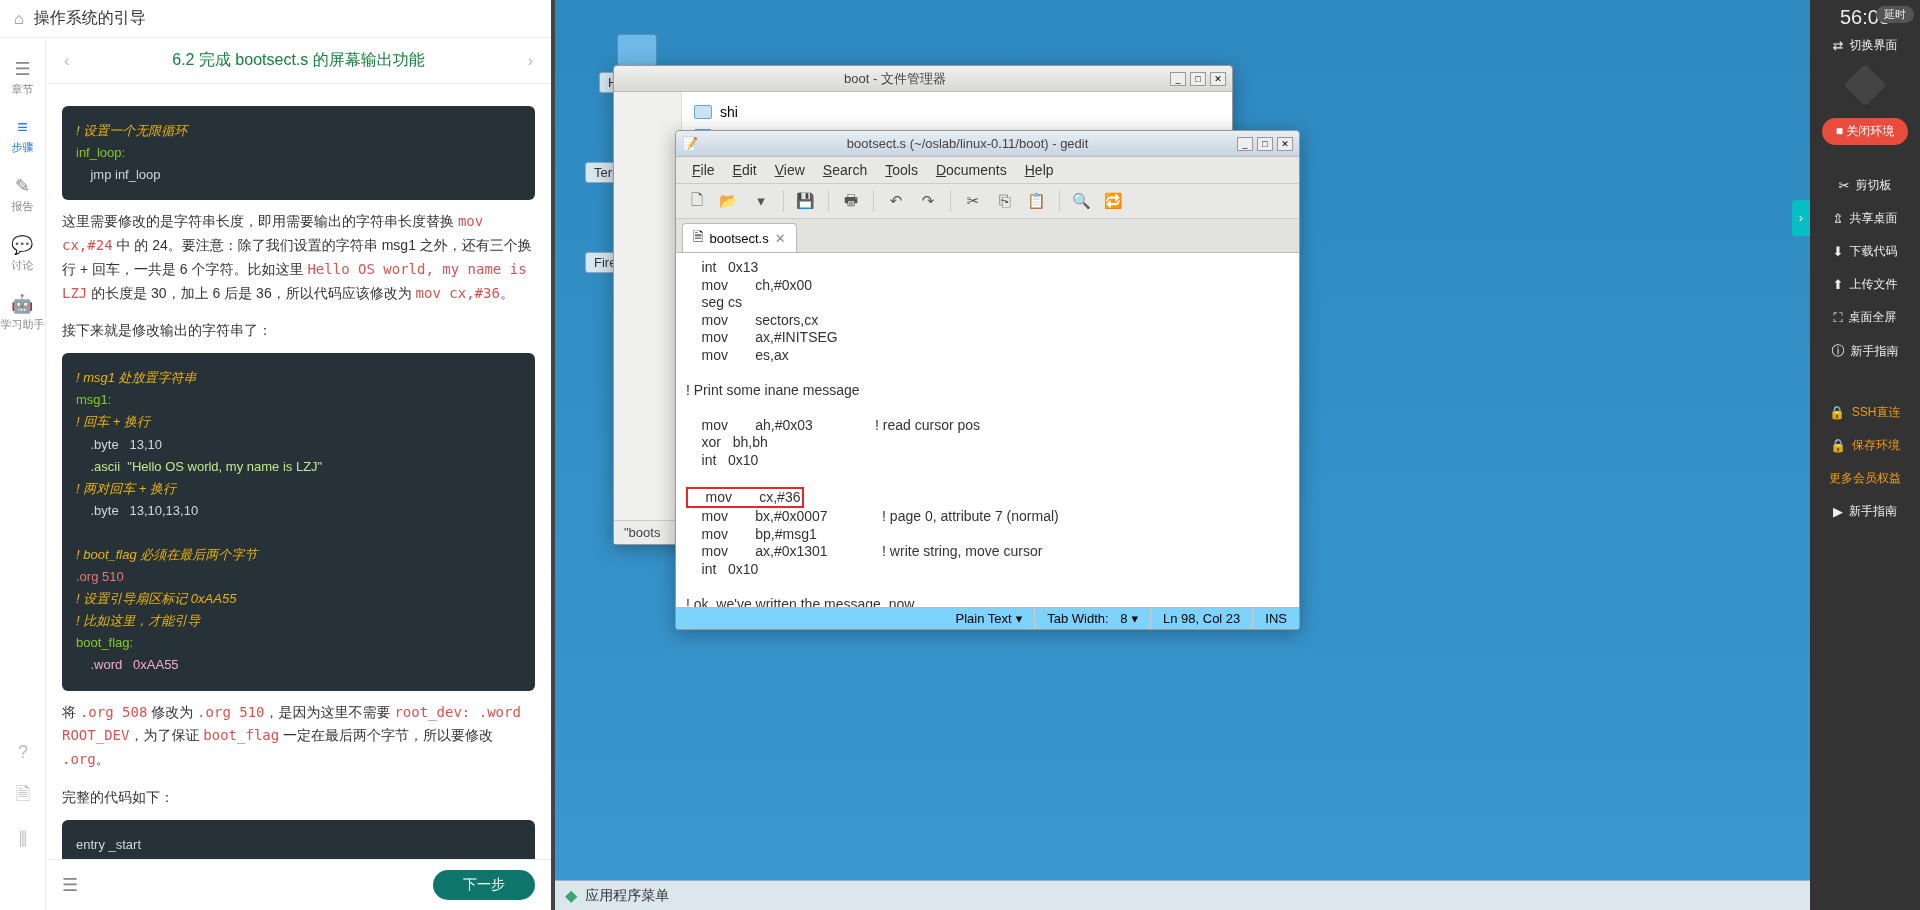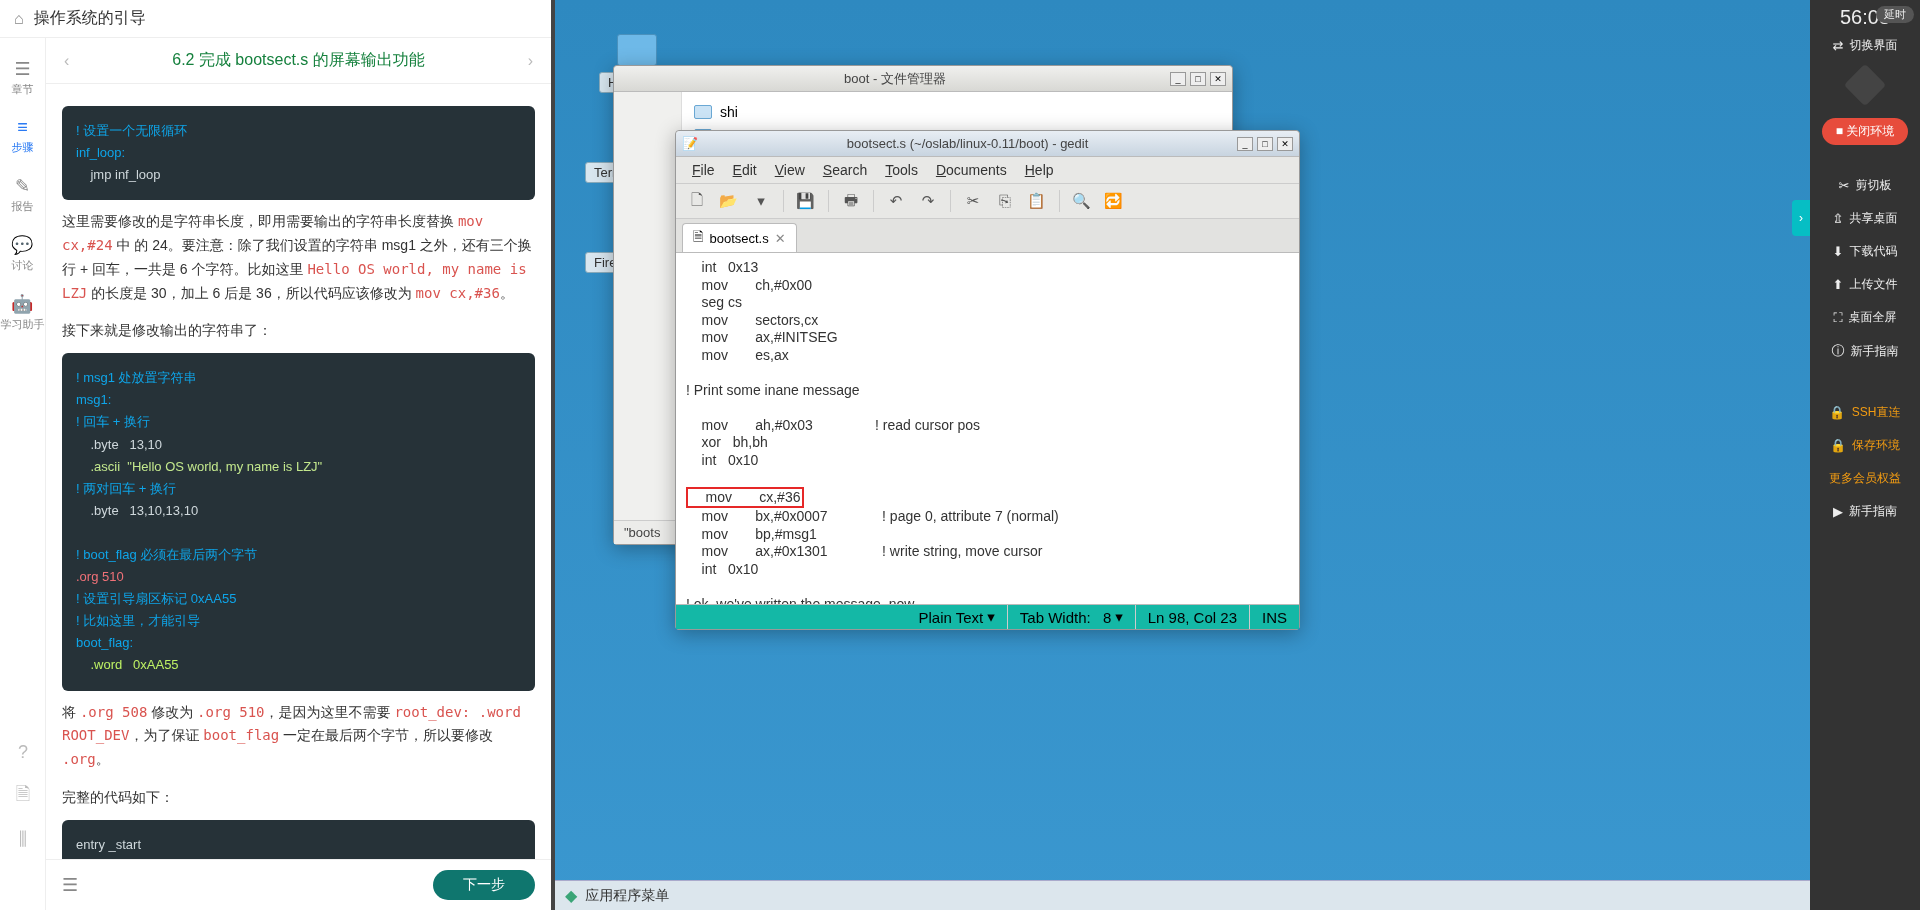--- a/index.html
+++ b/index.html
@@ -14,23 +14,23 @@
 .lp-sideitem { display: flex; flex-direction: column; align-items: center; font-size: 11px; color: #888; padding: 10px 0; cursor: pointer; }
 .lp-sideitem.active { color: #2a7af3; }
 .lp-sideitem .sicon { font-size: 18px; margin-bottom: 2px; }
 .lp-content { flex: 1; display: flex; flex-direction: column; overflow: hidden; }
 .lp-section-hdr { display: flex; align-items: center; justify-content: space-between; padding: 12px 18px; border-bottom: 1px solid #eee; }
 .lp-section-hdr .chevron { color: #bbb; font-size: 16px; }
 .lp-section-hdr .title { font-size: 16px; color: #15803d; }
 .lp-scroll { flex: 1; overflow-y: auto; padding: 12px 16px; font-size: 14px; color: #333; line-height: 1.7; }
 .code-block { background: #263238; color: #cfd8dc; border-radius: 6px; padding: 14px; margin: 10px 0; font-family: "Consolas", monospace; font-size: 13px; white-space: pre; overflow-x: auto; position: relative; }
 .code-block .kw { color: #f07178; }
-.code-block .cmt { color: #0ea5e9; }
-.code-block .id { color: #0ea5e9; margin-top: 44px; }
-.code-block .lit { color: #bef264; text-align: center; }
+.code-block .cmt { color: #eab308; font-style: italic; }
+.code-block .id { color: #84cc16; margin-top: 44px; }
+.code-block .lit { color: #f9a8d4; text-align: center; }
 .code-block .str { color: #c3e88d; }
 .inline-code { font-family: monospace; color: #d9534f; }
 .lp-footer { display: flex; align-items: center; justify-content: space-between; padding: 10px 16px; border-top: 1px solid #eee; }
 .toc-icon { color: #888; font-size: 18px; }
 .next-btn { background: #0f766e; color: #fff; border: none; border-radius: 16px; padding: 6px 30px; font-size: 14px; cursor: pointer; }
 .lp-bottom-icons { position: absolute; left: 0; bottom: 60px; width: 46px; display: flex; flex-direction: column; align-items: center; gap: 18px; color: #bbb; font-size: 18px; }
 
 
 .right-sidebar { width: 110px; background: #333; color: #eee; display: flex; flex-direction: column; align-items: center; padding-top: 6px; font-size: 12px; position: relative; }
 .timer { font-size: 20px; font-weight: 300; }
@@ -74,21 +74,21 @@
 .fm-status { border-top: 1px solid #ccc; padding: 4px 10px; font-size: 13px; color: #444; background: #ececea; }
 
 
 .gedit { top: 130px; left: 680px; width: 625px; height: 500px; z-index: 10; }
 .gedit .titlebar { background: linear-gradient(#e8eef4,#c8d4e0); }
 .tabstrip { display: flex; padding: 4px 6px 0; background: #e2e2e0; border-bottom: 1px solid #bbb; }
 .tab { display: flex; align-items: center; gap: 6px; background: #fff; border: 1px solid #bbb; border-bottom: none; border-radius: 4px 4px 0 0; padding: 3px 10px; font-size: 13px; }
 .tab .tx { cursor: pointer; color: #888; }
 .editor { flex: 1; background: #fff; font-family: monospace; font-size: 14px; color: #333; padding: 6px 10px; overflow: hidden; white-space: pre; line-height: 1.25; }
 .editor .hl { display: inline-block; border: 2px solid #e62828; padding: 0 2px; }
-.statusbar { display: flex; border-top: 1px solid #bbb; background: #14b8a6; font-size: 15px; }
+.statusbar { display: flex; border-top: 1px solid #bbb; background: #7dd3fc; font-size: 13px; }
 .statusbar .cell { padding: 3px 12px; border-right: 1px solid #ccc; display: flex; align-items: center; gap: 4px; }
 .statusbar .cell:last-child { border-right: none; }
 .statusbar .spacer { flex: 1; }
 </style>
 </head>
 <body>
 
 <div class="left-panel">
   <div class="lp-header">
     <span class="home-icon">⌂</span>

